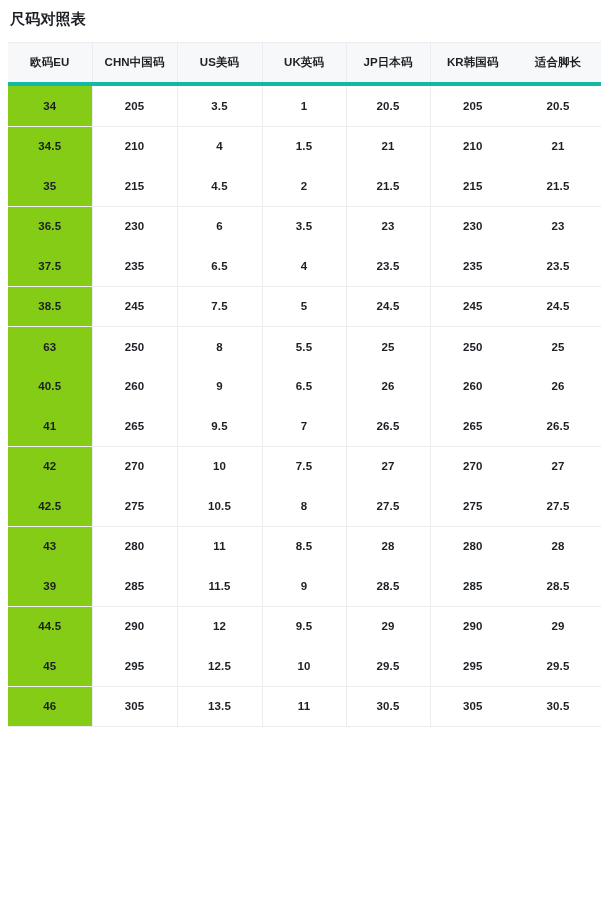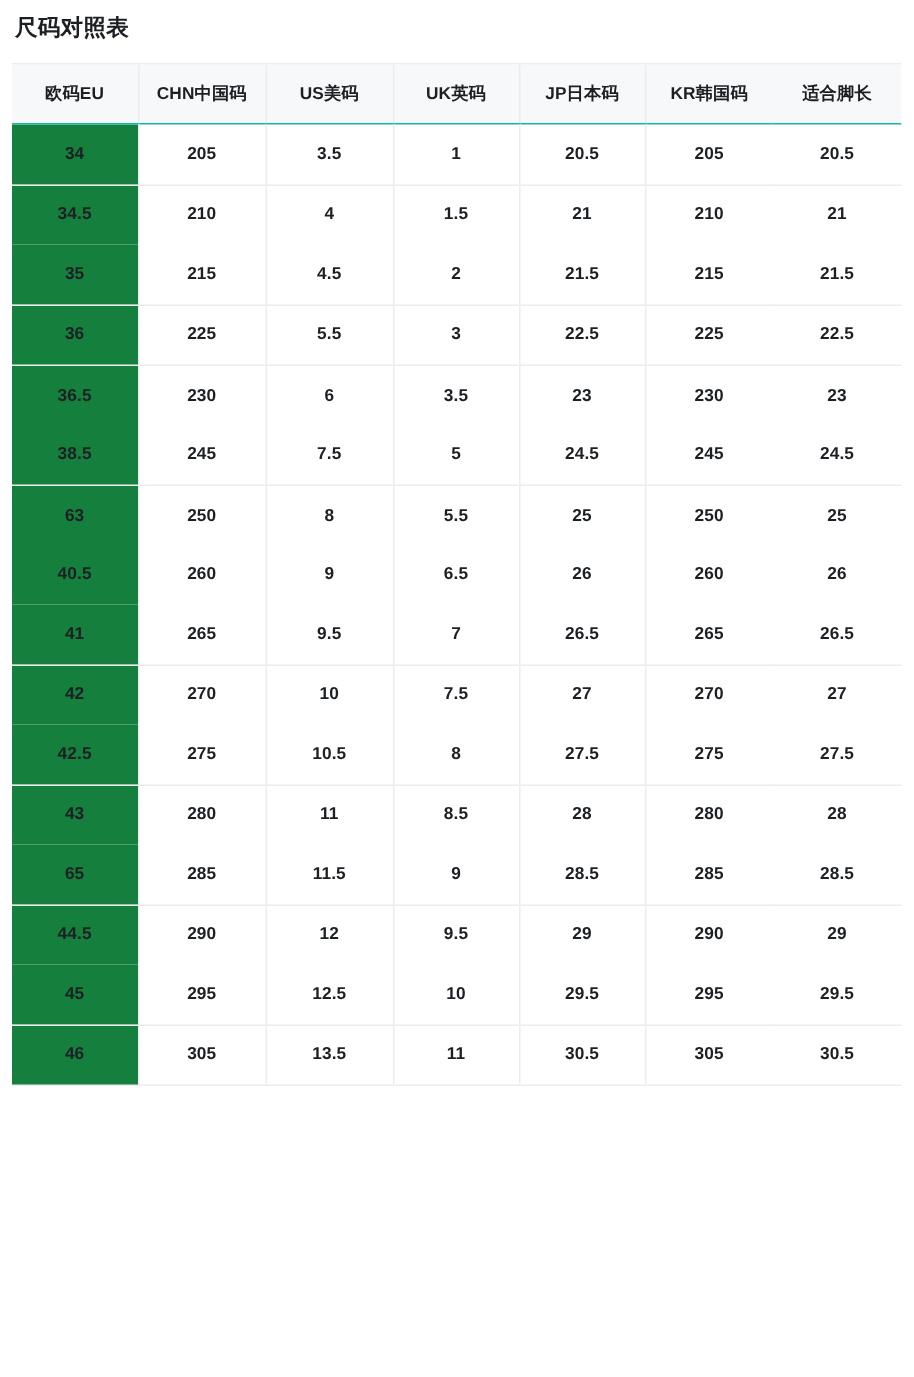--- a/index.html
+++ b/index.html
@@ -56,21 +56,21 @@
   table.size-table col.c6 { width: 86px; }
 
   table.size-table thead th {
     background: #f7f8fa;
     color: #1c1f23;
     font-weight: 700;
     font-size: 11.5px;
     height: 39px;
     text-align: center;
     vertical-align: middle;
-    border-bottom: 1px solid #14b8a6;
+    border-bottom: 4px solid #14b8a6;
     padding: 0;
     letter-spacing: 0.1px;
   }
 
   table.size-table thead th.divider {
     border-left: 1px solid #ececf0;
   }
 
   table.size-table tbody td {
     height: 39.5px;
@@ -78,21 +78,21 @@
     vertical-align: middle;
     color: #1c1f23;
     font-weight: 700;
     font-size: 11.5px;
     background: #ffffff;
     padding: 0;
     letter-spacing: 0.1px;
   }
 
   table.size-table tbody td.col-first {
-    background: #15803d;
+    background: #84cc16;
     border-right: 1px solid #ececf0;
   }
 
   table.size-table tbody td.divider {
     border-left: 1px solid #ececf0;
   }
 
   
   table.size-table tbody tr.pair-end > td {
     border-bottom: 1px solid #ececf0;
@@ -148,39 +148,39 @@
           </tr>
           <tr class="pair-end">
             <td class="col-first">35</td>
             <td class="divider">215</td>
             <td class="divider">4.5</td>
             <td class="divider">2</td>
             <td class="divider">21.5</td>
             <td class="divider">215</td>
             <td>21.5</td>
           </tr>
-          <tr class="pair-end">
-            <td class="col-first">36</td>
-            <td class="divider">225</td>
-            <td class="divider">5.5</td>
-            <td class="divider">3</td>
-            <td class="divider">22.5</td>
-            <td class="divider">225</td>
-            <td>22.5</td>
-          </tr>
           <tr>
             <td class="col-first">36.5</td>
             <td class="divider">230</td>
             <td class="divider">6</td>
             <td class="divider">3.5</td>
             <td class="divider">23</td>
             <td class="divider">230</td>
             <td>23</td>
           </tr>
           <tr class="pair-end">
+            <td class="col-first">37.5</td>
+            <td class="divider">235</td>
+            <td class="divider">6.5</td>
+            <td class="divider">4</td>
+            <td class="divider">23.5</td>
+            <td class="divider">235</td>
+            <td>23.5</td>
+          </tr>
+          <tr class="pair-end">
             <td class="col-first">38.5</td>
             <td class="divider">245</td>
             <td class="divider">7.5</td>
             <td class="divider">5</td>
             <td class="divider">24.5</td>
             <td class="divider">245</td>
             <td>24.5</td>
           </tr>
           <tr>
             <td class="col-first">63</td>
@@ -230,21 +230,21 @@
           <tr>
             <td class="col-first">43</td>
             <td class="divider">280</td>
             <td class="divider">11</td>
             <td class="divider">8.5</td>
             <td class="divider">28</td>
             <td class="divider">280</td>
             <td>28</td>
           </tr>
           <tr class="pair-end">
-            <td class="col-first">65</td>
+            <td class="col-first">39</td>
             <td class="divider">285</td>
             <td class="divider">11.5</td>
             <td class="divider">9</td>
             <td class="divider">28.5</td>
             <td class="divider">285</td>
             <td>28.5</td>
           </tr>
           <tr>
             <td class="col-first">44.5</td>
             <td class="divider">290</td>

